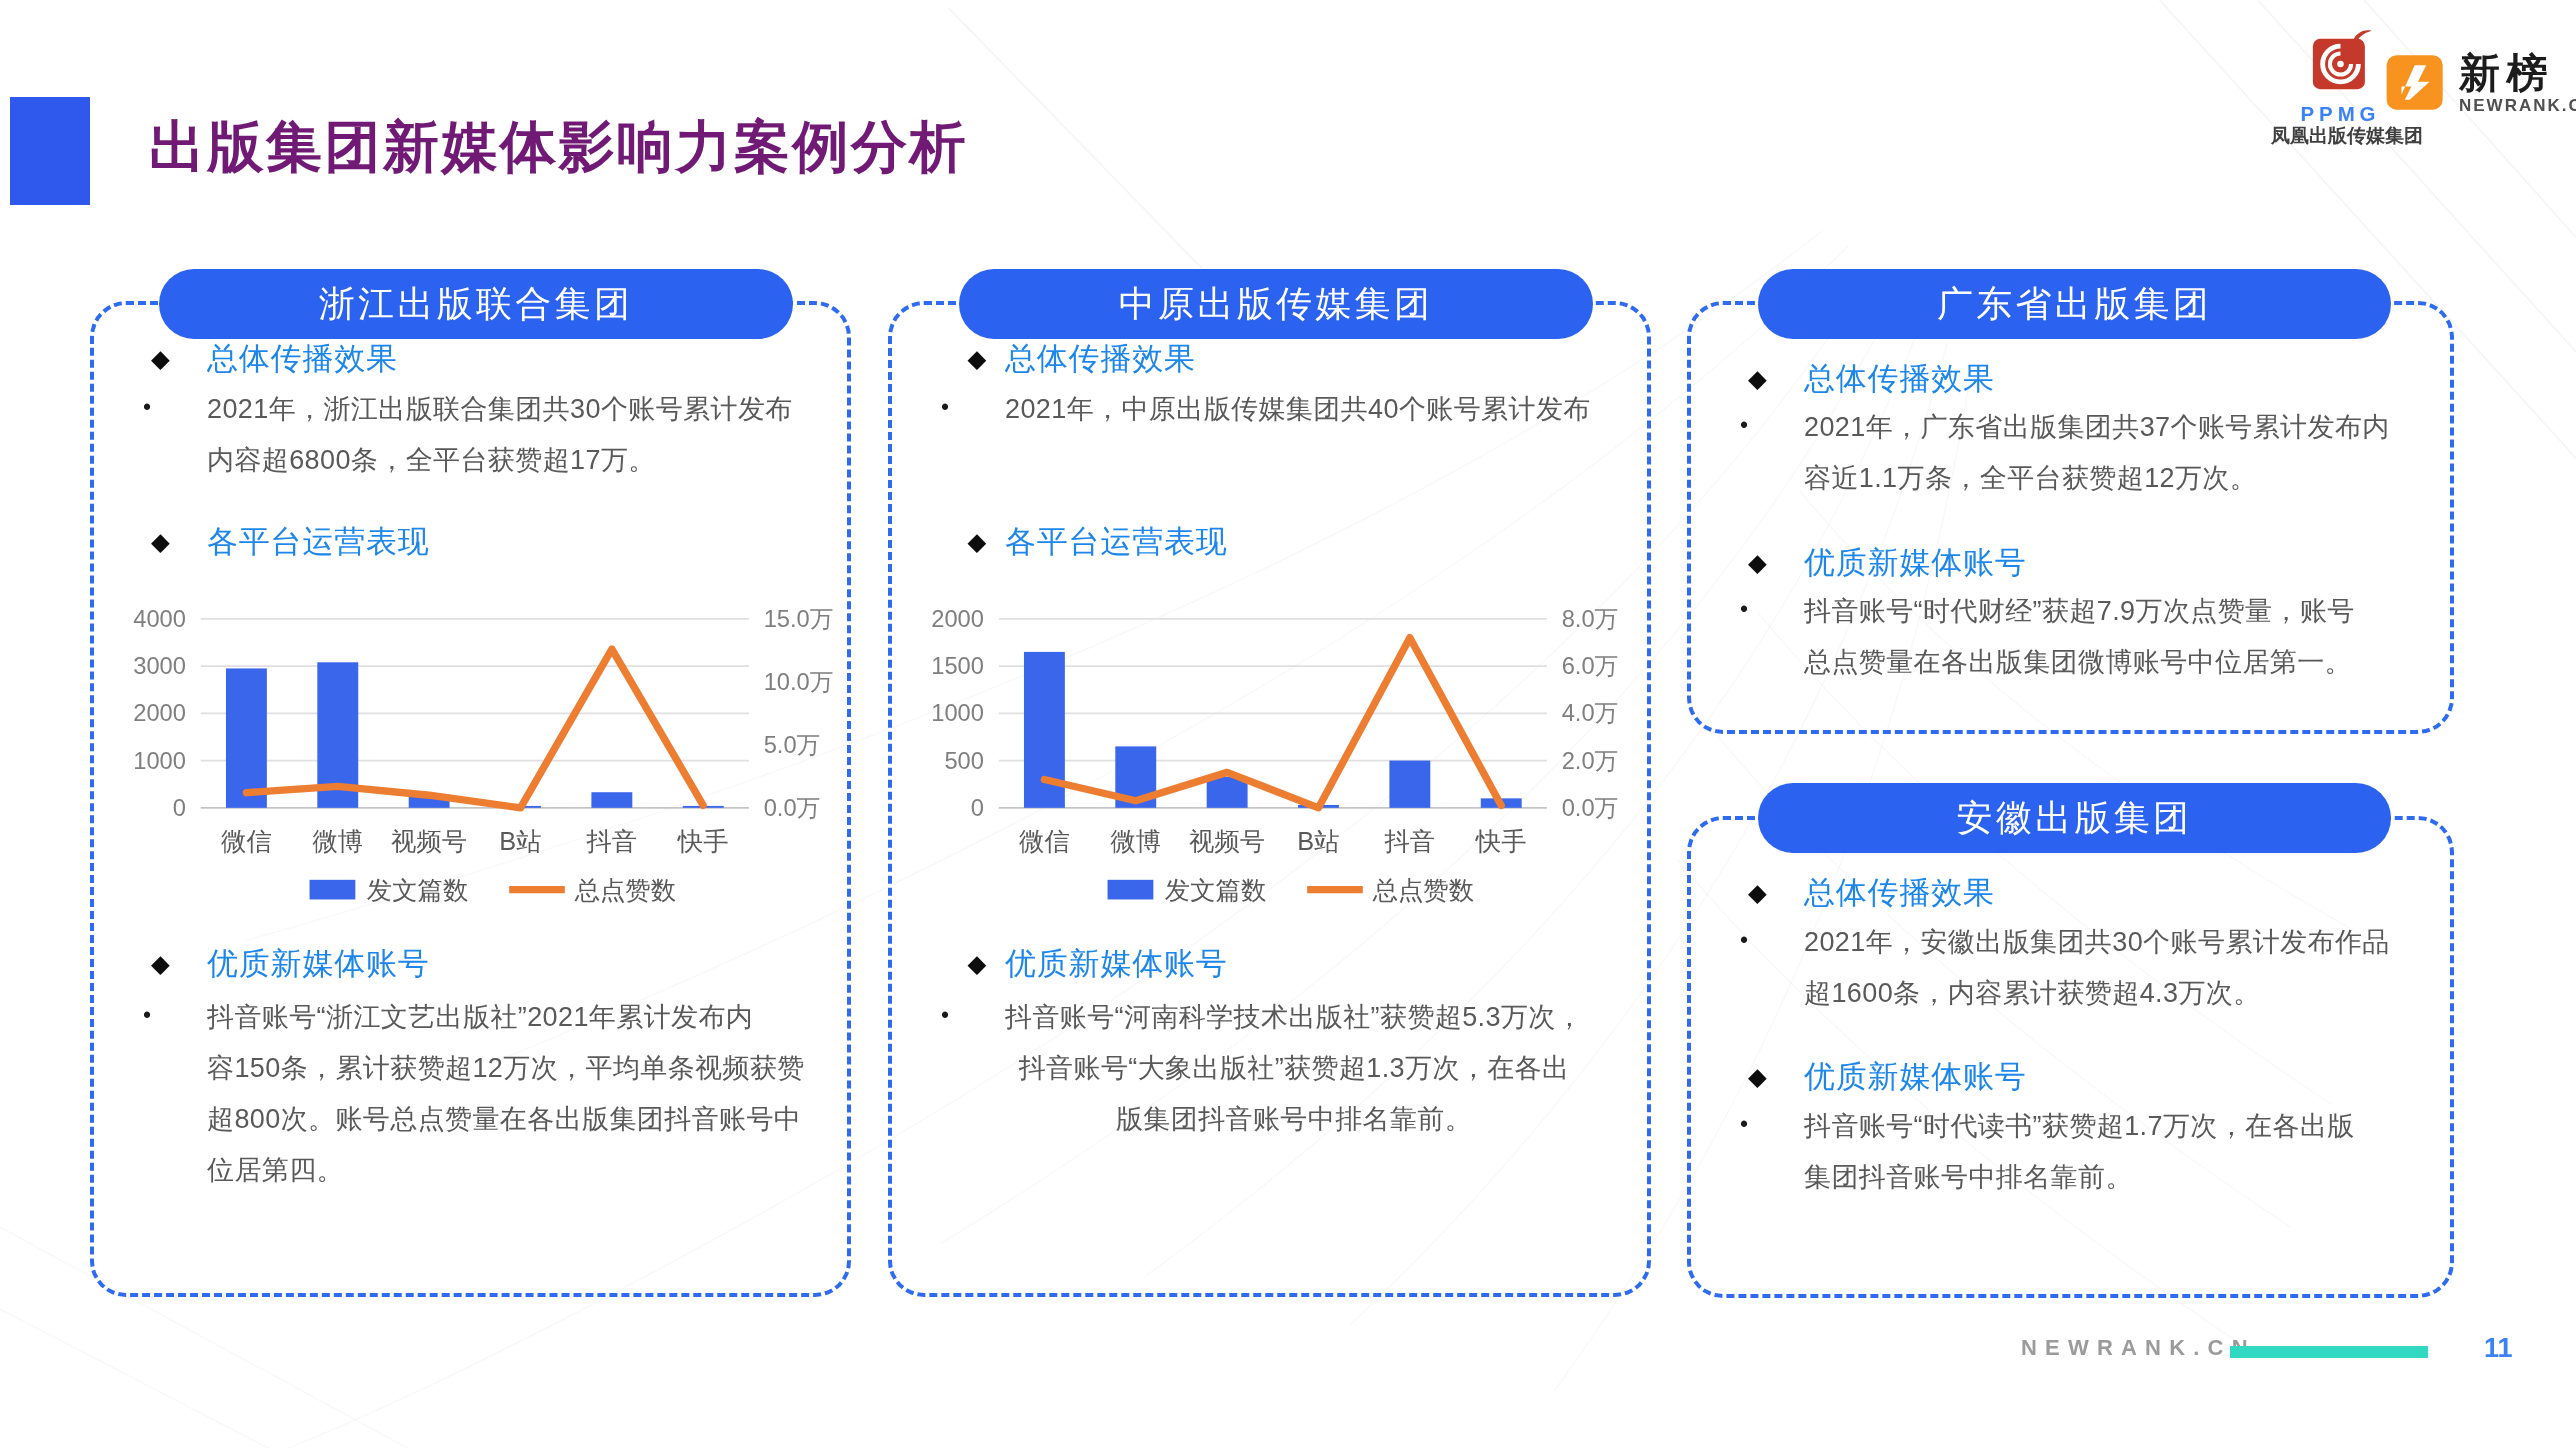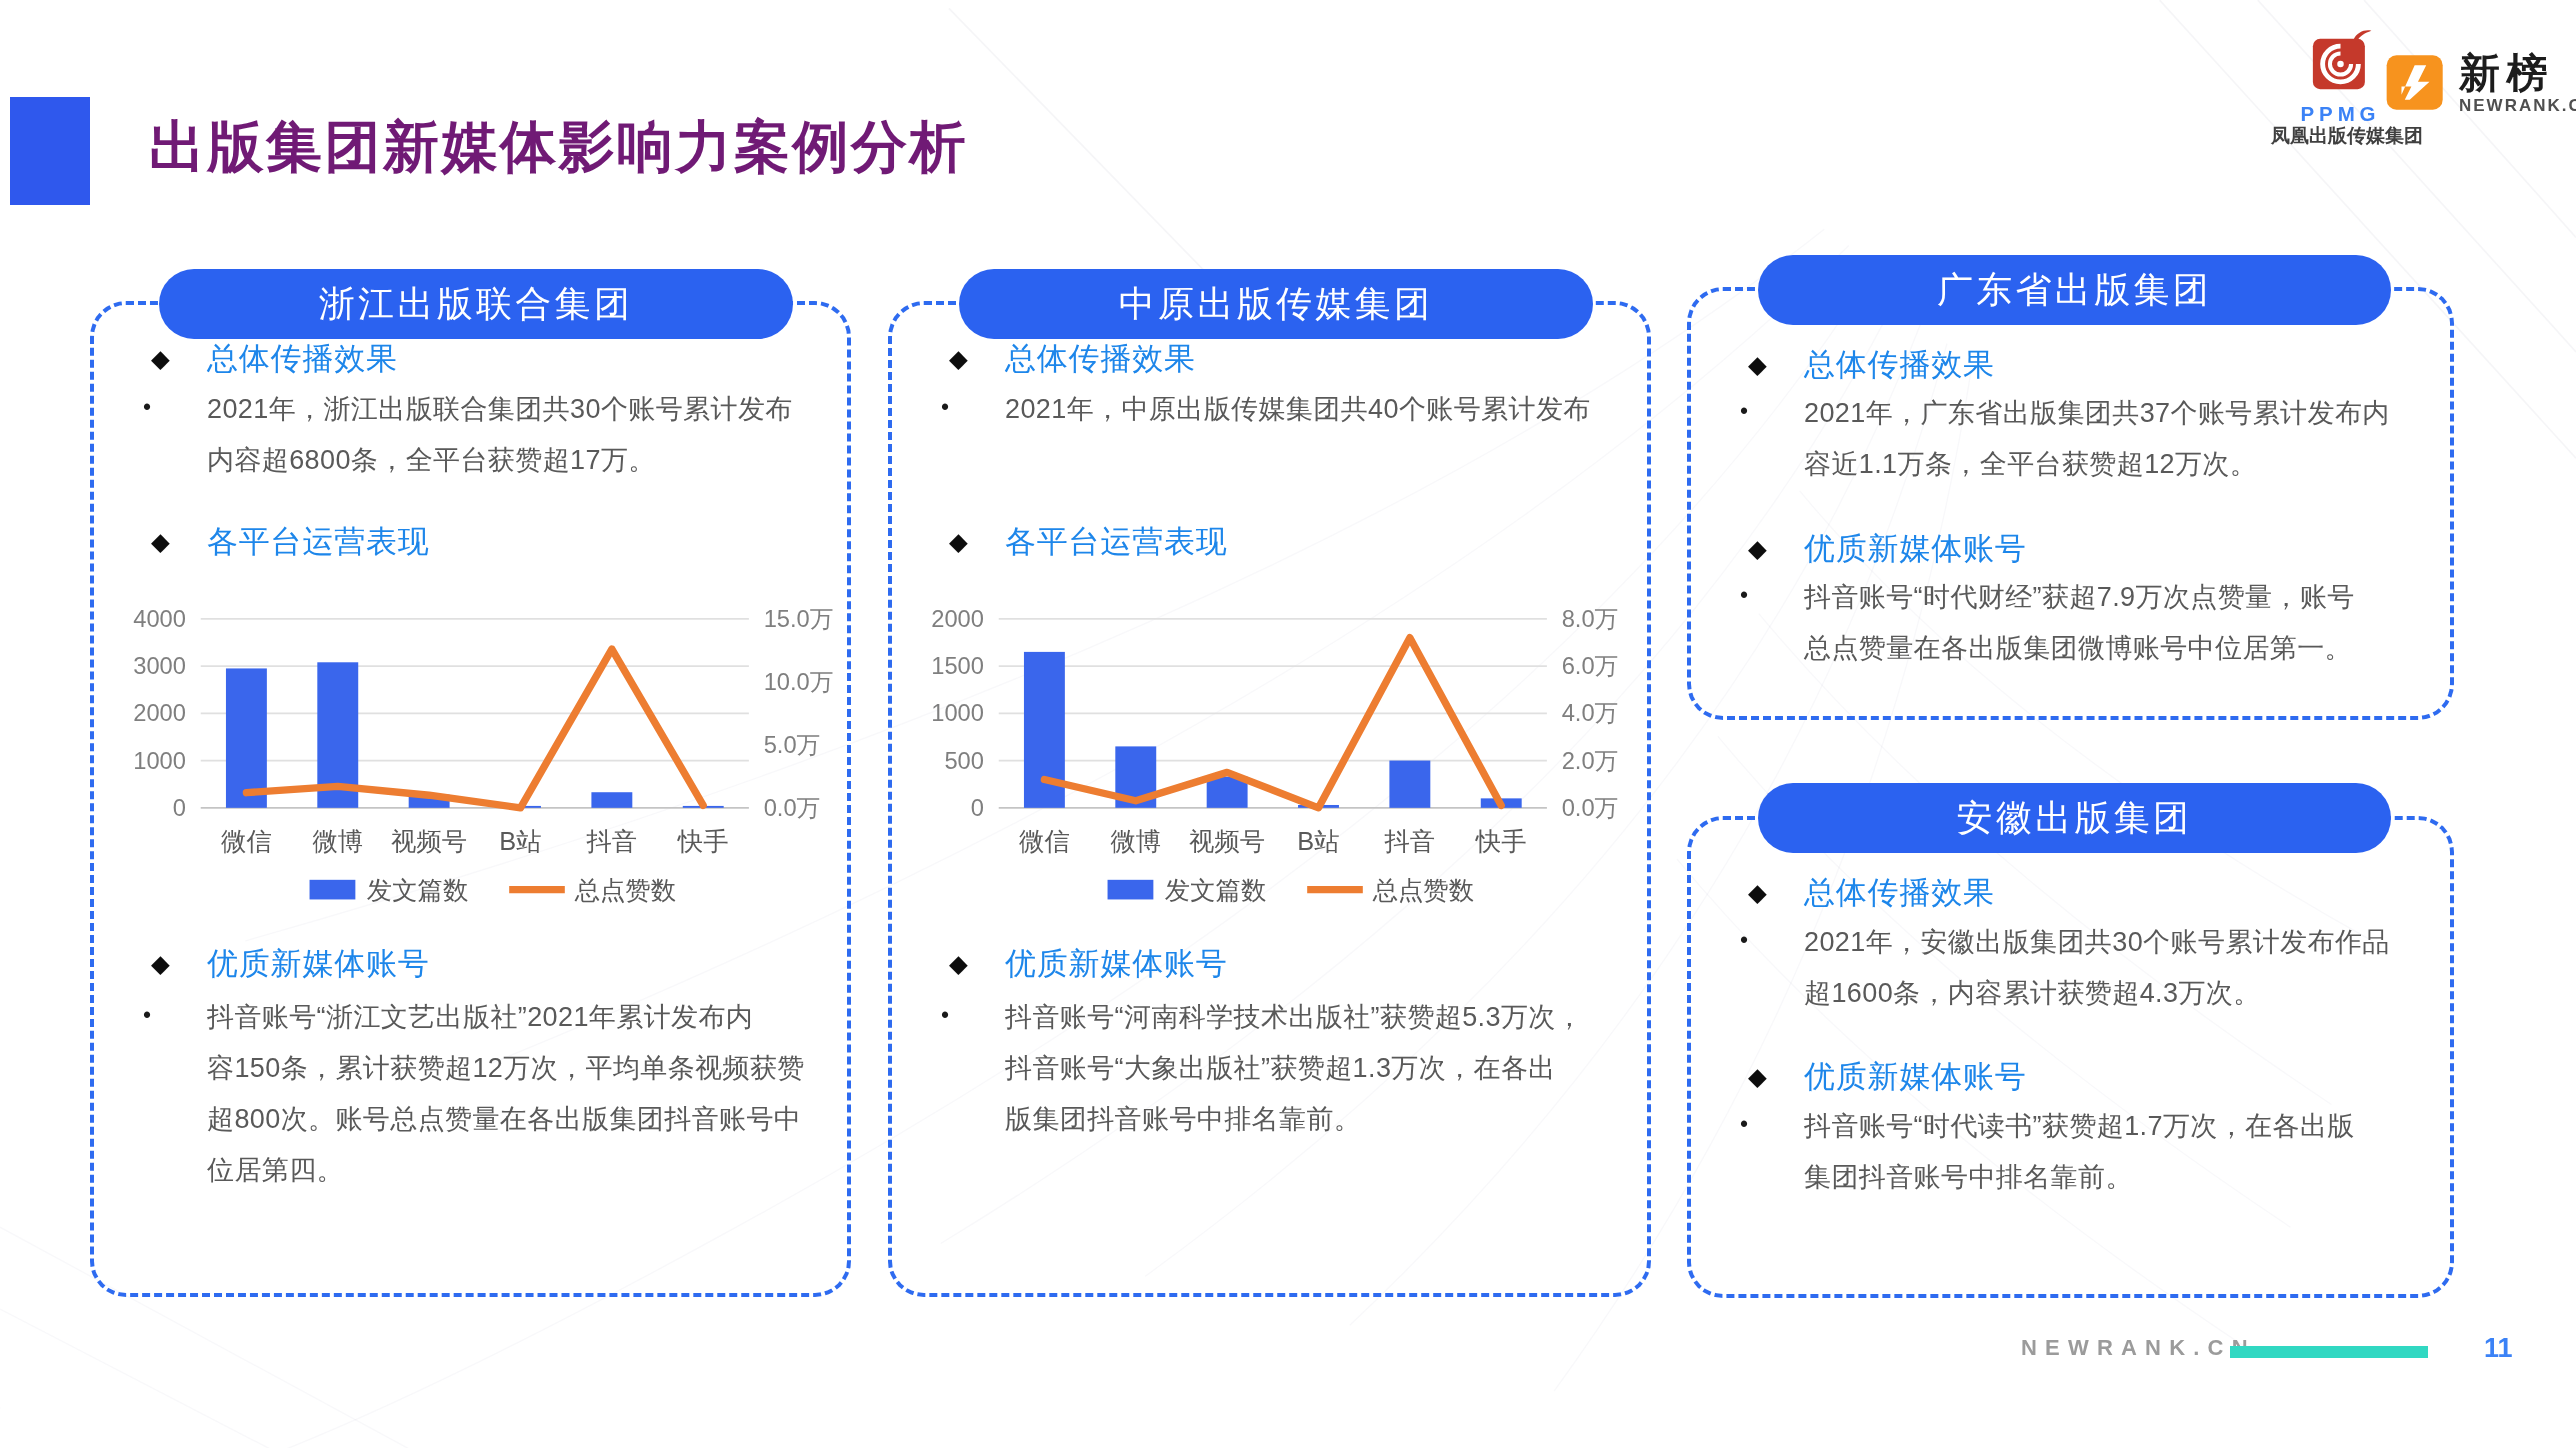--- a/index.html
+++ b/index.html
@@ -147,21 +147,21 @@
     </div>
     <div class="b-row" style="top:687px;">
       <span class="b-dot">•</span>
       <div class="b-line">抖音账号“浙江文艺出版社”2021年累计发布内</div>
       <div class="b-line">容150条，累计获赞超12万次，平均单条视频获赞</div>
       <div class="b-line">超800次。账号总点赞量在各出版集团抖音账号中</div>
       <div class="b-line">位居第四。</div>
     </div>
   </div>
 
-  <div class="panel" style="left:888px;top:301px;width:763px;height:996px;">
+  <div class="panel" style="left:888px;top:301px;width:763px;height:996px;text-align:center;">
     <div class="pill" style="left:67px;top:-36px;width:634px;">中原出版传媒集团</div>
     <div class="h-row" style="top:34px;">
       <span class="diamond">◆</span>
       <span class="h-text">总体传播效果</span>
     </div>
     <div class="b-row" style="top:79px;">
       <span class="b-dot">•</span>
       <div class="b-line">2021年，中原出版传媒集团共40个账号累计发布</div>
     </div>
     <div class="h-row" style="top:217px;">
@@ -207,21 +207,21 @@
       <span class="h-text">优质新媒体账号</span>
     </div>
     <div class="b-row" style="top:687px;">
       <span class="b-dot">•</span>
       <div class="b-line">抖音账号“河南科学技术出版社”获赞超5.3万次，</div>
       <div class="b-line">抖音账号“大象出版社”获赞超1.3万次，在各出</div>
       <div class="b-line">版集团抖音账号中排名靠前。</div>
     </div>
   </div>
 
-  <div class="panel" style="left:1687px;top:287px;width:767px;height:433px;">
+  <div class="panel" style="left:1687px;top:301px;width:767px;height:433px;">
     <div class="pill" style="left:67px;top:-36px;width:633px;">广东省出版集团</div>
     <div class="h-row" style="top:54px;">
       <span class="diamond">◆</span>
       <span class="h-text">总体传播效果</span>
     </div>
     <div class="b-row" style="top:97px;">
       <span class="b-dot">•</span>
       <div class="b-line">2021年，广东省出版集团共37个账号累计发布内</div>
       <div class="b-line">容近1.1万条，全平台获赞超12万次。</div>
     </div>

